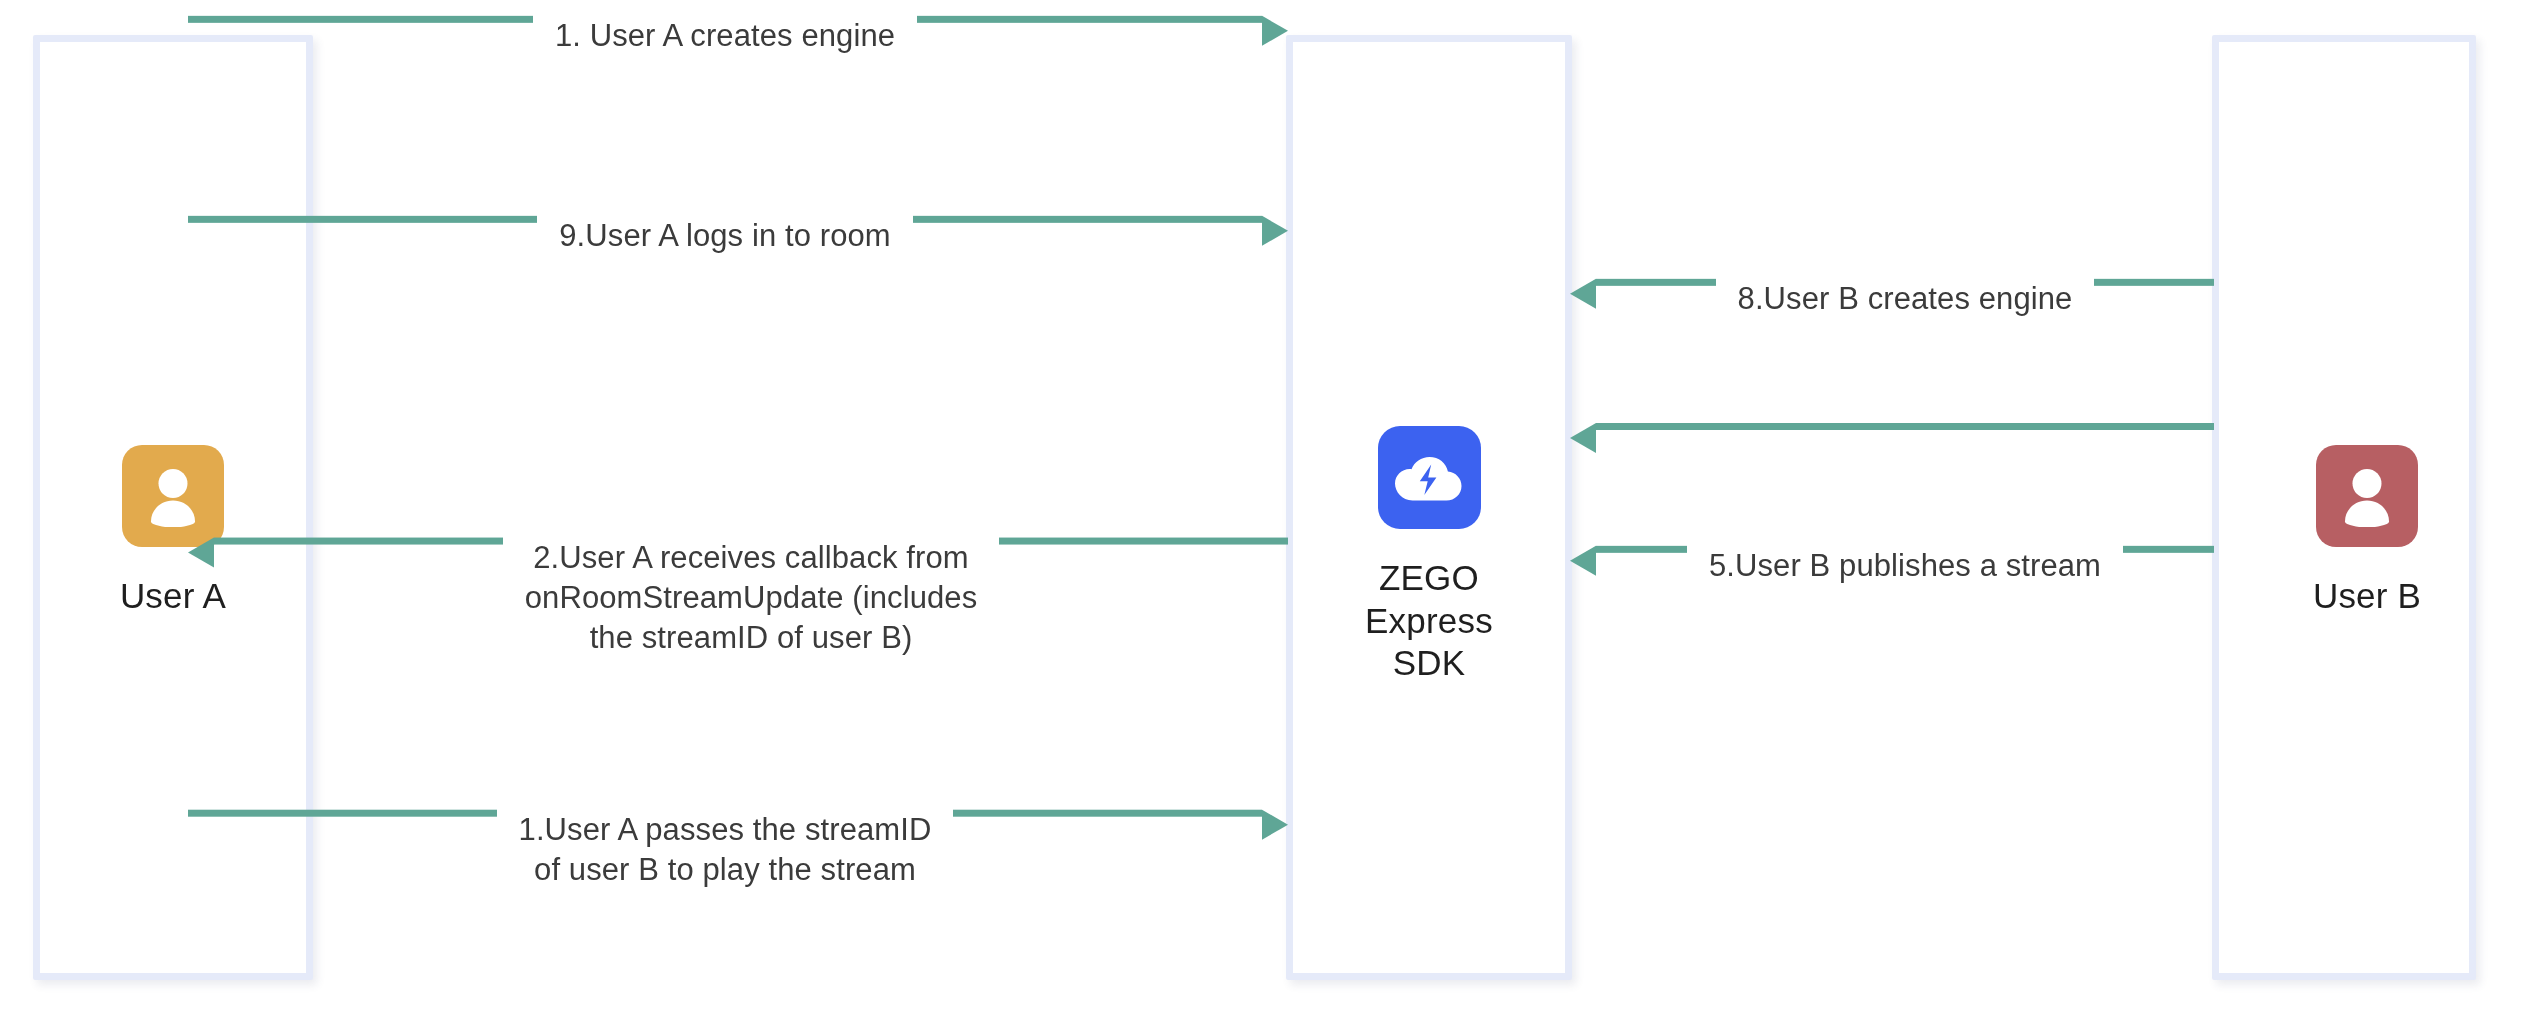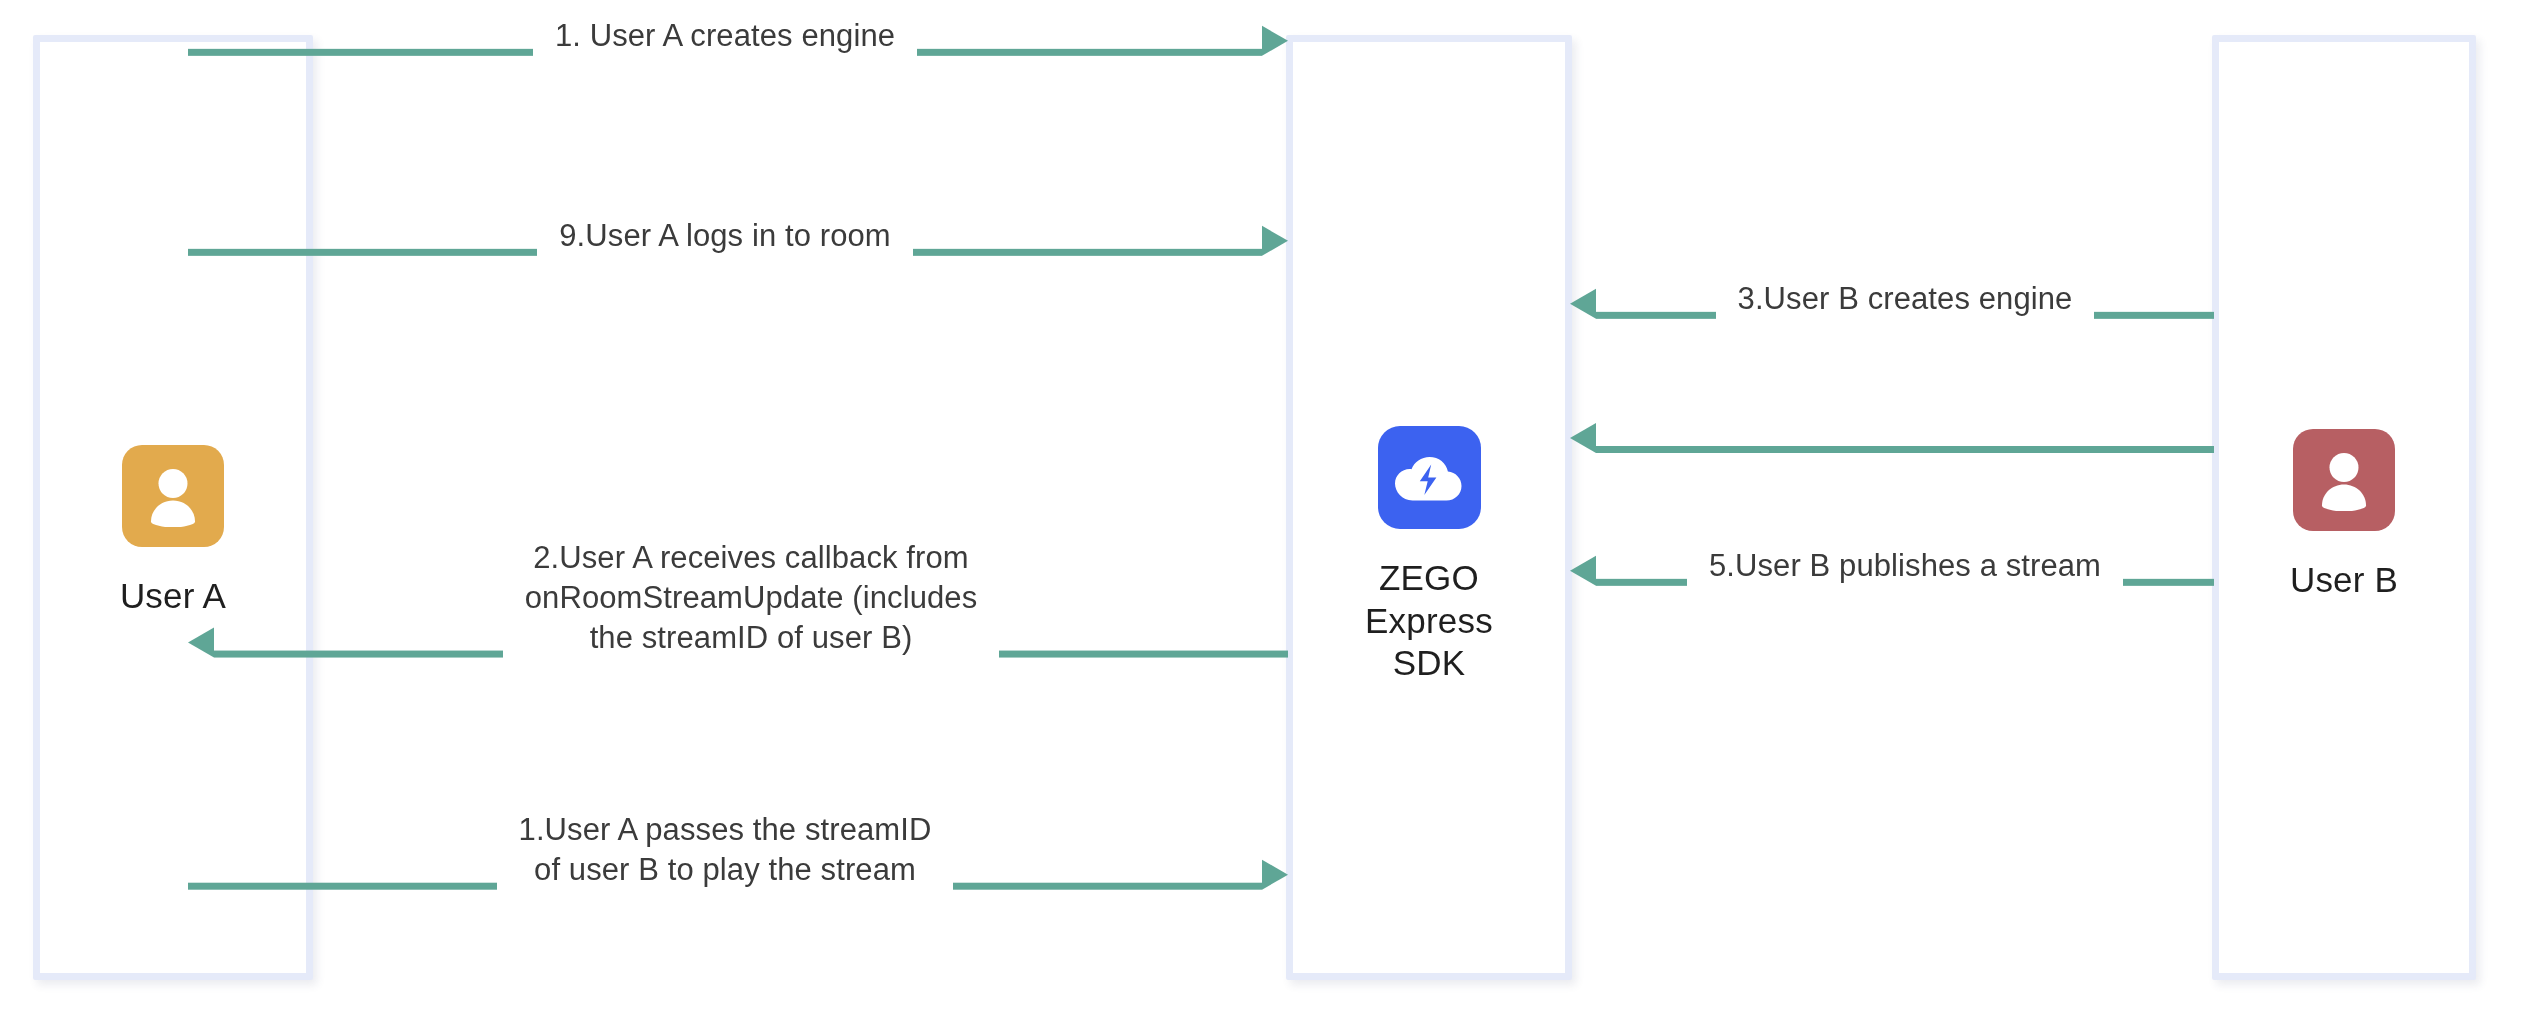--- a/index.html
+++ b/index.html
@@ -37,21 +37,21 @@
   
   .actor {
     position: absolute;
     display: flex;
     flex-direction: column;
     align-items: center;
     width: 100%;
     left: 0;
   }
   .actor-a   { top: 403px; }
-  .actor-b   { top: 387px; }
+  .actor-b   { top: 403px; padding-left: 23px; }
   .actor-sdk { top: 384px; }
 
   .avatar {
     width: 102px;
     height: 102px;
     border-radius: 20px;
     display: flex;
     align-items: center;
     justify-content: center;
   }
@@ -80,21 +80,21 @@
 
   
   .msg {
     position: absolute;
     display: flex;
     align-items: center;
     height: 0;
   }
   .msg-inner {
     display: flex;
-    align-items: flex-end;
+    align-items: flex-start;
     width: 100%;
     transform: translateY(-50%);
   }
 
   .seg {
     height: 7px;
     background: #5fa696;
     flex: 1 1 auto;
     min-width: 10px;
   }
@@ -191,21 +191,21 @@
       <div class="msg-label">9.User A logs in to room</div>
       <div class="seg"></div>
       <div class="head head-right"></div>
     </div>
   </div>
 
   <div class="msg row-3">
     <div class="msg-inner">
       <div class="head head-left"></div>
       <div class="seg"></div>
-      <div class="msg-label">3.User B creates engine</div>
+      <div class="msg-label">8.User B creates engine</div>
       <div class="seg"></div>
     </div>
   </div>
 
   <div class="msg row-4">
     <div class="msg-inner">
       <div class="head head-left"></div>
       <div class="seg"></div>
       <div class="seg"></div>
     </div>

